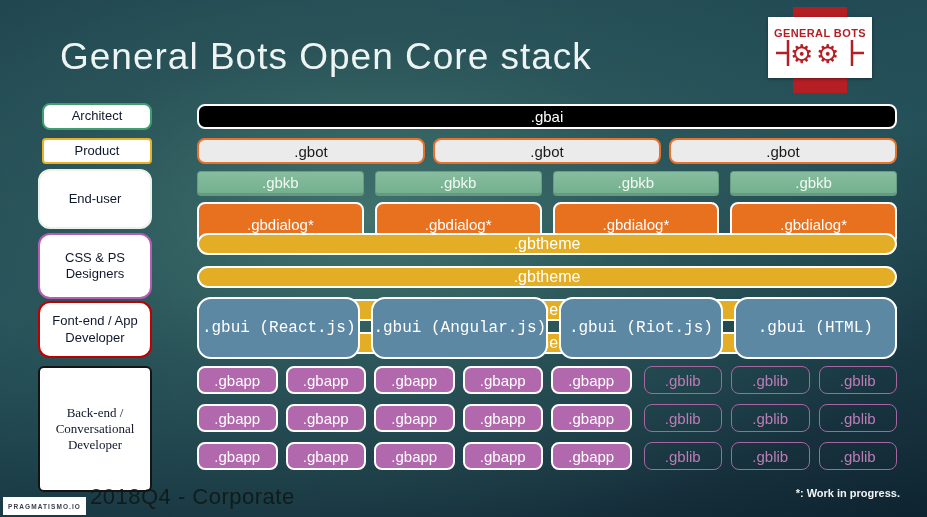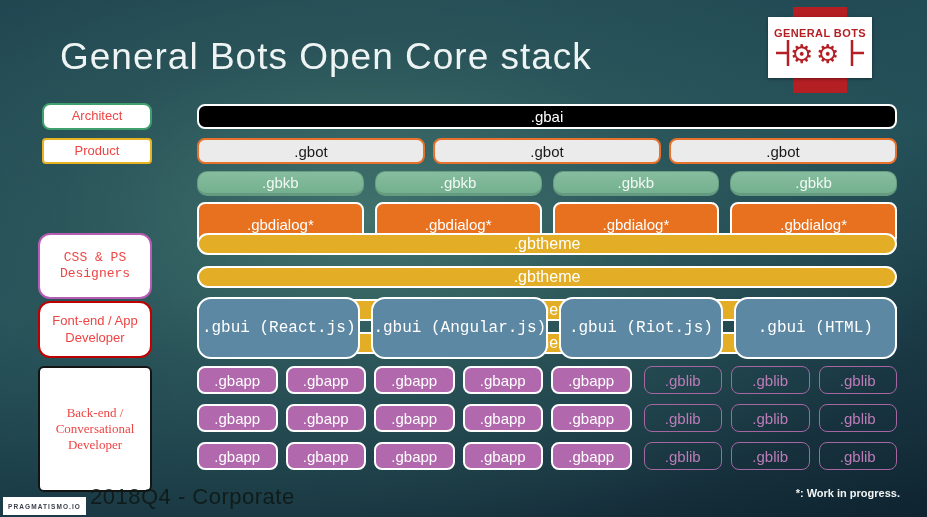--- a/index.html
+++ b/index.html
@@ -20,42 +20,42 @@
     position:absolute;left:768px;top:17px;width:104px;height:61px;background:#ffffff;
     display:flex;flex-direction:column;align-items:center;justify-content:center;gap:0px;
     box-shadow:0 1px 3px rgba(0,0,0,0.4);
   }
   .logo-text{color:#b41f24;font-weight:bold;font-size:11px;letter-spacing:0.4px;white-space:nowrap;}
   .logo-gears{height:32px;margin-top:-2px;}
   
   .role{
     position:absolute;left:38px;width:114px;background:#ffffff;box-sizing:border-box;
     display:flex;align-items:center;justify-content:center;text-align:center;
-    color:#ef4444;font-size:13px;line-height:1.25;padding:2px 4px;
+    color:#0f172a;font-size:13px;line-height:1.25;padding:2px 4px;
   }
   .role-architect{left:42px;width:110px;top:103px;height:27px;border:2px solid #3fa06e;border-radius:8px;}
   .role-product{left:42px;width:110px;top:138px;height:26px;border:2px solid #e6b422;border-radius:4px;}
   .role-enduser{top:169px;height:60px;border:2px solid #e9f3ec;border-radius:12px;}
-  .role-cssps{top:233px;height:66px;border:2px solid #b55cb5;border-radius:12px;font-family:Liberation Mono, monospace;}
+  .role-cssps{top:233px;height:66px;border:2px solid #b55cb5;border-radius:12px;}
   .role-frontend{top:301px;height:57px;border:2px solid #c00000;border-radius:12px;}
   .role-backend{top:366px;height:126px;border:2px solid #141414;border-radius:6px;font-family:Liberation Serif, serif;}
   
   .row{position:absolute;left:160px;width:737px;display:flex;box-sizing:border-box;padding-left:37px;}
   .cell{
     flex:1;display:flex;align-items:center;justify-content:center;box-sizing:border-box;
     color:#fff;font-size:15px;white-space:nowrap;
   }
   .r-gbai{top:104px;height:25px;}
   .r-gbai .cell{background:#000;border:2px solid #fff;border-radius:8px;}
   .r-gbot{top:138px;height:26px;gap:8px;}
   .r-gbot .cell{background:#ebebeb;border:2px solid #e8722b;border-radius:8px;color:#1a1a1a;}
   .r-gbkb{top:171px;height:25px;gap:11px;}
   .r-gbkb .cell{
     background:linear-gradient(#86bd9e,#74b08f);border:1px solid #689e82;
-    border-bottom:3px solid #649a7f;border-radius:10px;color:#f0f9f3;
+    border-bottom:3px solid #649a7f;border-radius:4px;color:#f0f9f3;
   }
   .r-gbdialog{top:202px;height:44px;gap:11px;}
   .r-gbdialog .cell{background:#e8711f;border:2px solid #fff;border-radius:8px;}
   .r-gbtheme{top:233px;height:58px;gap:11px;flex-direction:column;}
   .r-gbtheme .cell{background:#e3ad25;border:2px solid #fff;border-radius:12px;font-size:16px;}
   .r-gbui{top:297px;height:62px;gap:11px;}
   .r-gbui .cell{background:#5d88a3;border:2px solid #fff;border-radius:14px;font-size:16px;font-family:Liberation Mono, monospace;}
   .r-apps{height:28px;gap:8px;}
   .r-apps1{top:366px;}
   .r-apps2{top:404px;}
@@ -90,20 +90,21 @@
       <line x1="13" y1="3" x2="13" y2="29" stroke="#b41f24" stroke-width="2.5"></line>
       <text x="15" y="26" font-size="26" fill="#b41f24" font-family="DejaVu Sans, sans-serif">⚙</text>
       <text x="41" y="26" font-size="26" fill="#b41f24" font-family="DejaVu Sans, sans-serif">⚙</text>
       <line x1="77" y1="3" x2="77" y2="29" stroke="#b41f24" stroke-width="2.5"></line>
       <line x1="77" y1="16" x2="89" y2="16" stroke="#b41f24" stroke-width="2.5"></line>
     </svg>
   </div>
 
   <div class="role role-architect">Architect</div>
   <div class="role role-product">Product</div>
+  <div class="role role-enduser">End-user</div>
   <div class="role role-cssps">CSS &amp; PS Designers</div>
   <div class="role role-frontend">Font-end / App Developer</div>
   <div class="role role-backend">Back-end / Conversational Developer</div>
 
   <div class="row r-gbai">
     <div class="cell">.gbai</div>
   </div>
 
   <div class="row r-gbot">
     <div class="cell">.gbot</div>

